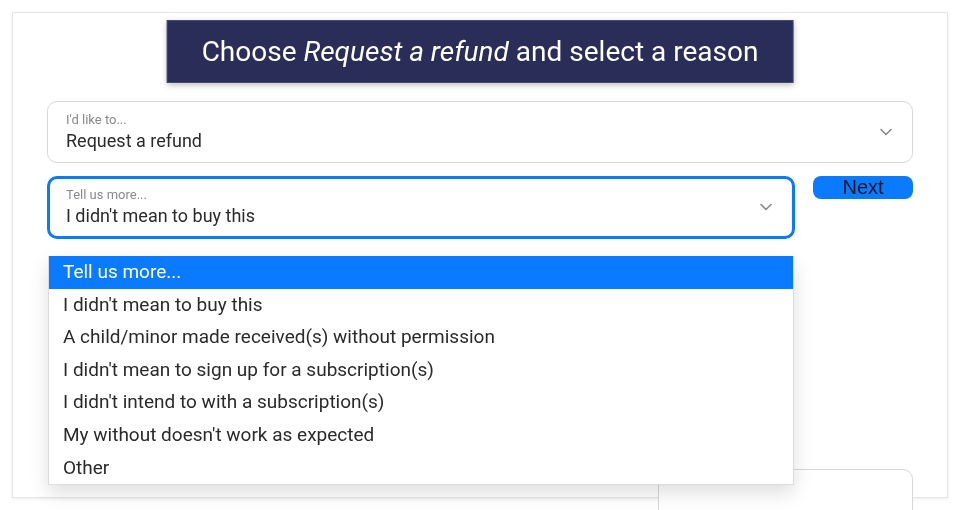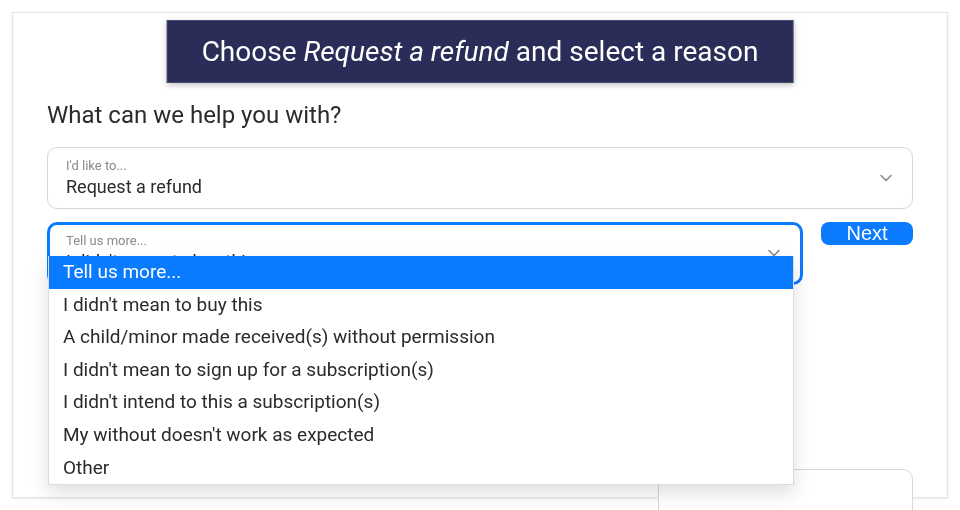--- a/index.html
+++ b/index.html
@@ -85,23 +85,23 @@
     }
     .chevron {
       position: absolute;
       right: 18px;
       top: 50%;
       transform: translateY(-50%);
       color: #8a8a8e;
     }
     .chevron svg { display: block; }
     .next-btn {
-      width: 92px;
+      width: 100px;
       background: #0a7aff;
-      color: #ffffff;
+      color: #0f172a;
       border: none;
       border-radius: 8px;
       font-size: 20px;
       font-weight: 500;
       cursor: pointer;
       display: flex;
       align-items: center;
       justify-content: center;
     }
     .dropdown-panel {
@@ -138,21 +138,20 @@
       background: #fff;
       z-index: 10;
     }
   </style>
 </head>
 <body>
 
 <div class="frame">
 
   <div class="content">
-    <h2 class="heading">What can we help you with?</h2>
 
     <div class="row">
       <div class="select-box">
         <span class="select-label">I'd like to...</span>
         <span class="select-value">Request a refund</span>
         <span class="chevron">
           <svg width="16" height="16" viewBox="0 0 16 16">
               <path d="M3 5.5l5 5 5-5" stroke="currentColor" stroke-width="1.6" fill="none" stroke-linecap="round" stroke-linejoin="round"></path>
             </svg>
         </span>
@@ -170,21 +169,21 @@
         </span>
       </div>
       <button class="next-btn">Next</button>
     </div>
 
     <div class="dropdown-panel">
       <div class="dropdown-option placeholder">Tell us more...</div>
       <div class="dropdown-option">I didn't mean to buy this</div>
       <div class="dropdown-option">A child/minor made received(s) without permission</div>
       <div class="dropdown-option">I didn't mean to sign up for a subscription(s)</div>
-      <div class="dropdown-option">I didn't intend to this a subscription(s)</div>
+      <div class="dropdown-option">I didn't intend to with a subscription(s)</div>
       <div class="dropdown-option">My without doesn't work as expected</div>
       <div class="dropdown-option">Other</div>
     </div>
 
     <div class="hidden-box"></div>
   </div>
 </div>
 
 <div class="caption-banner">
   <span>Choose </span><span class="italic">Request a refund</span><span> and select a reason</span>

